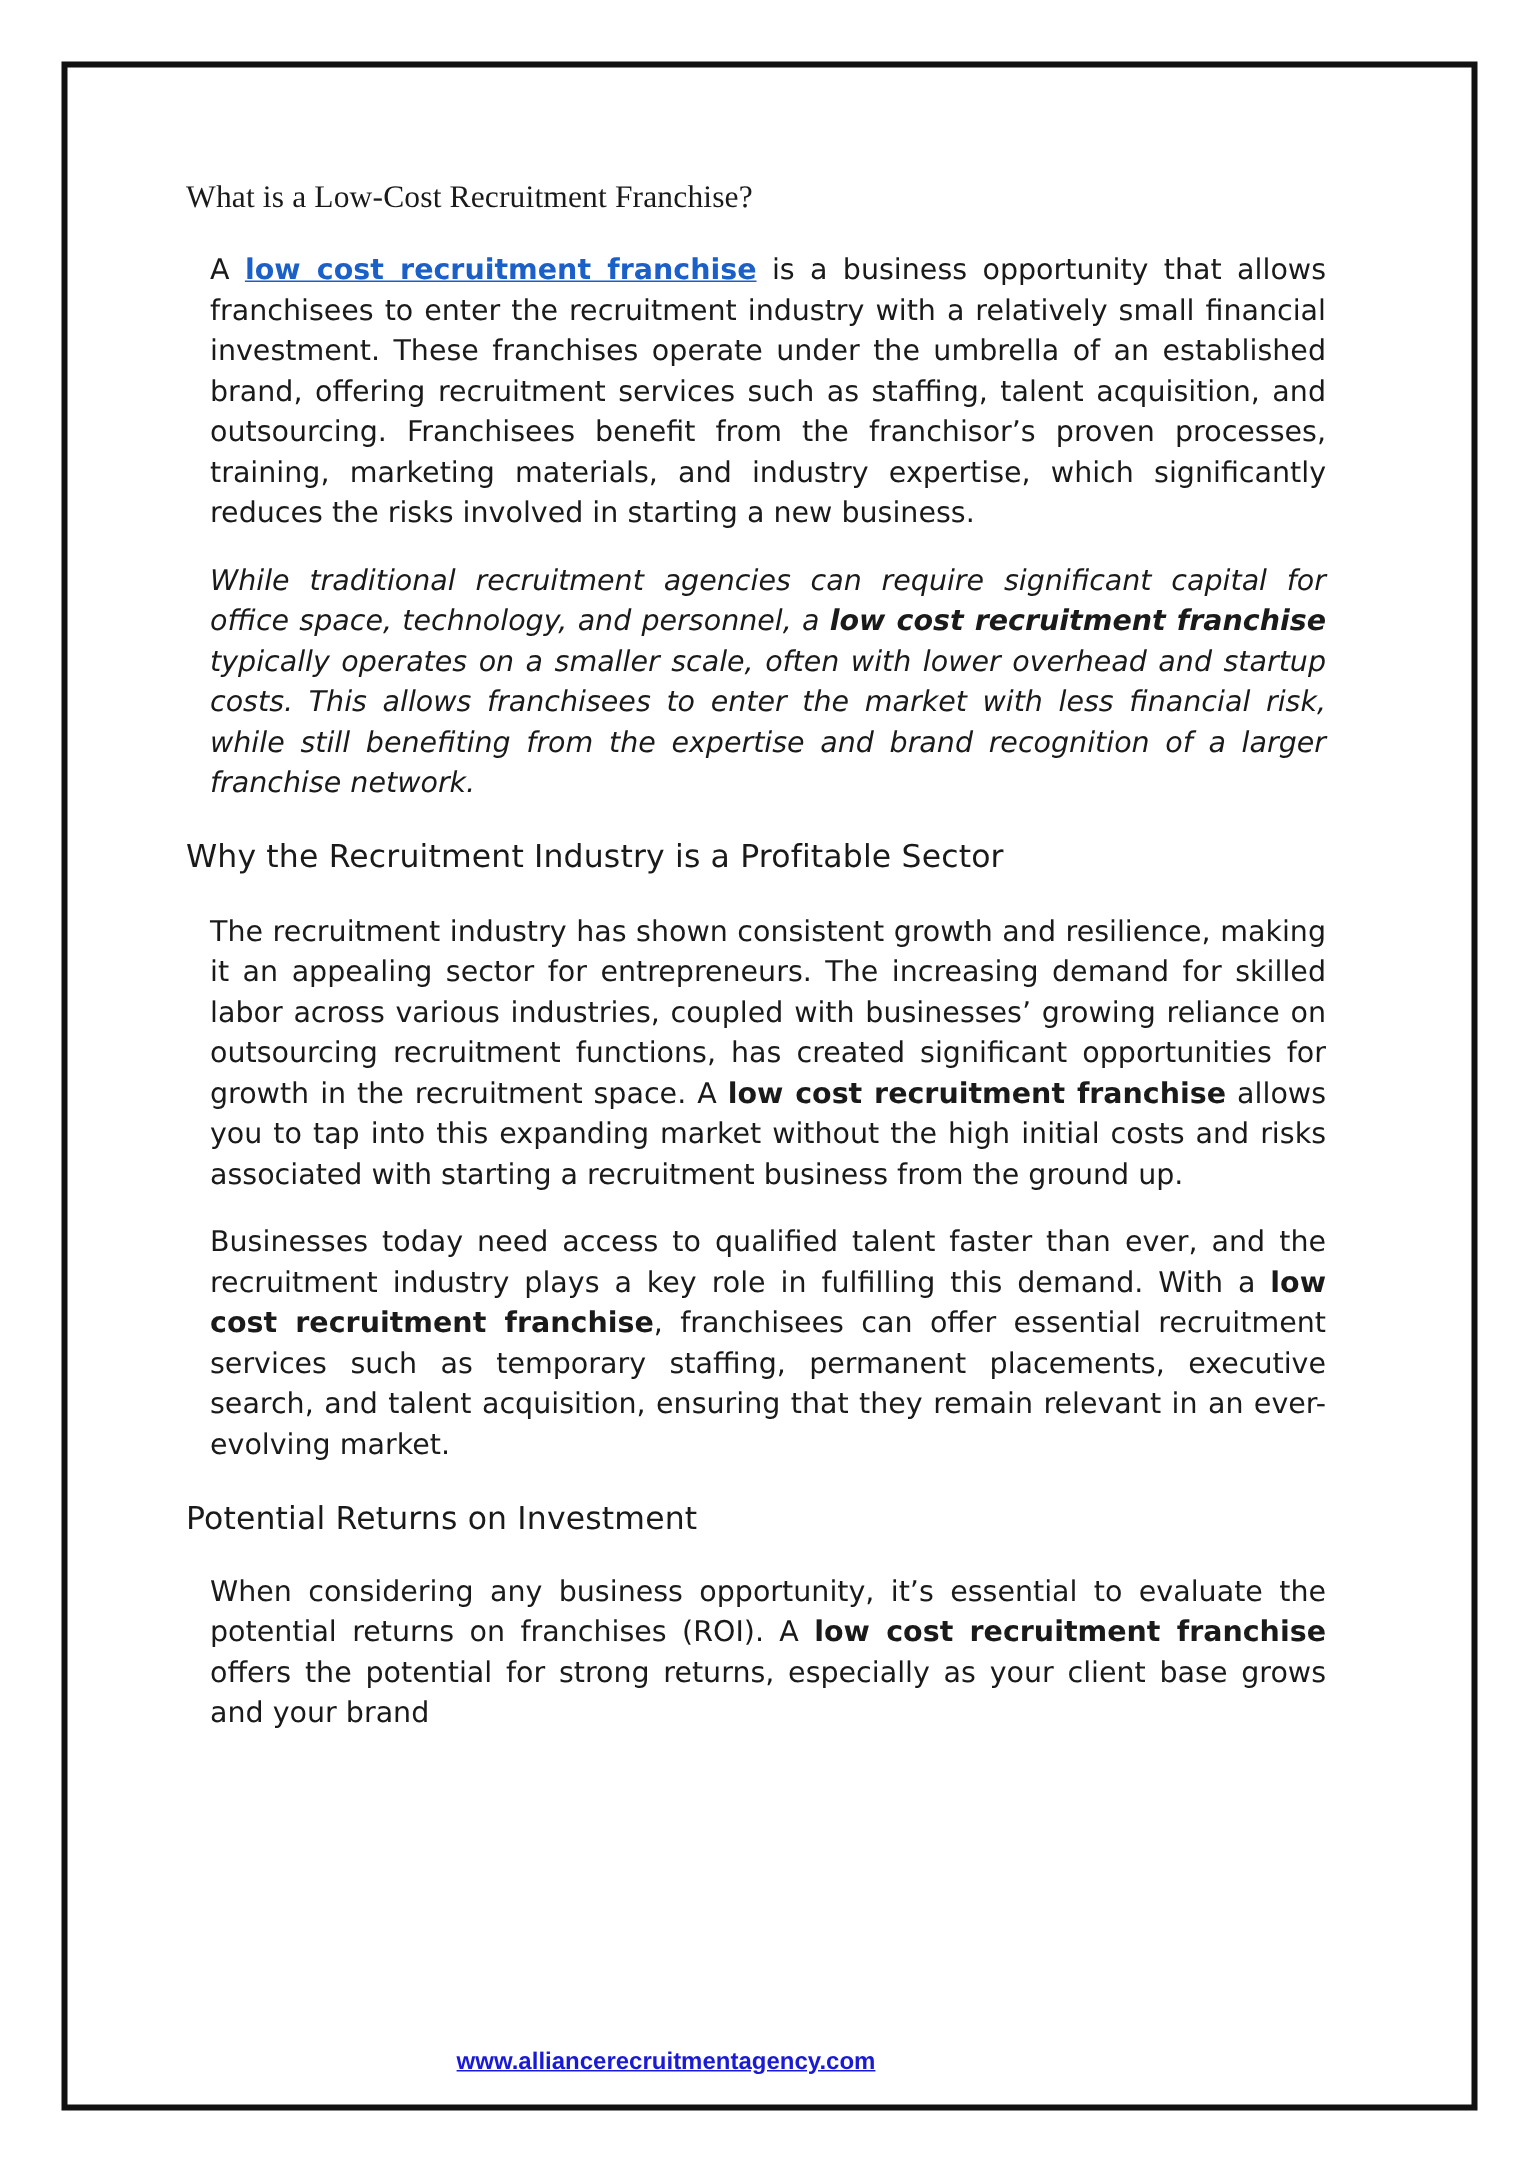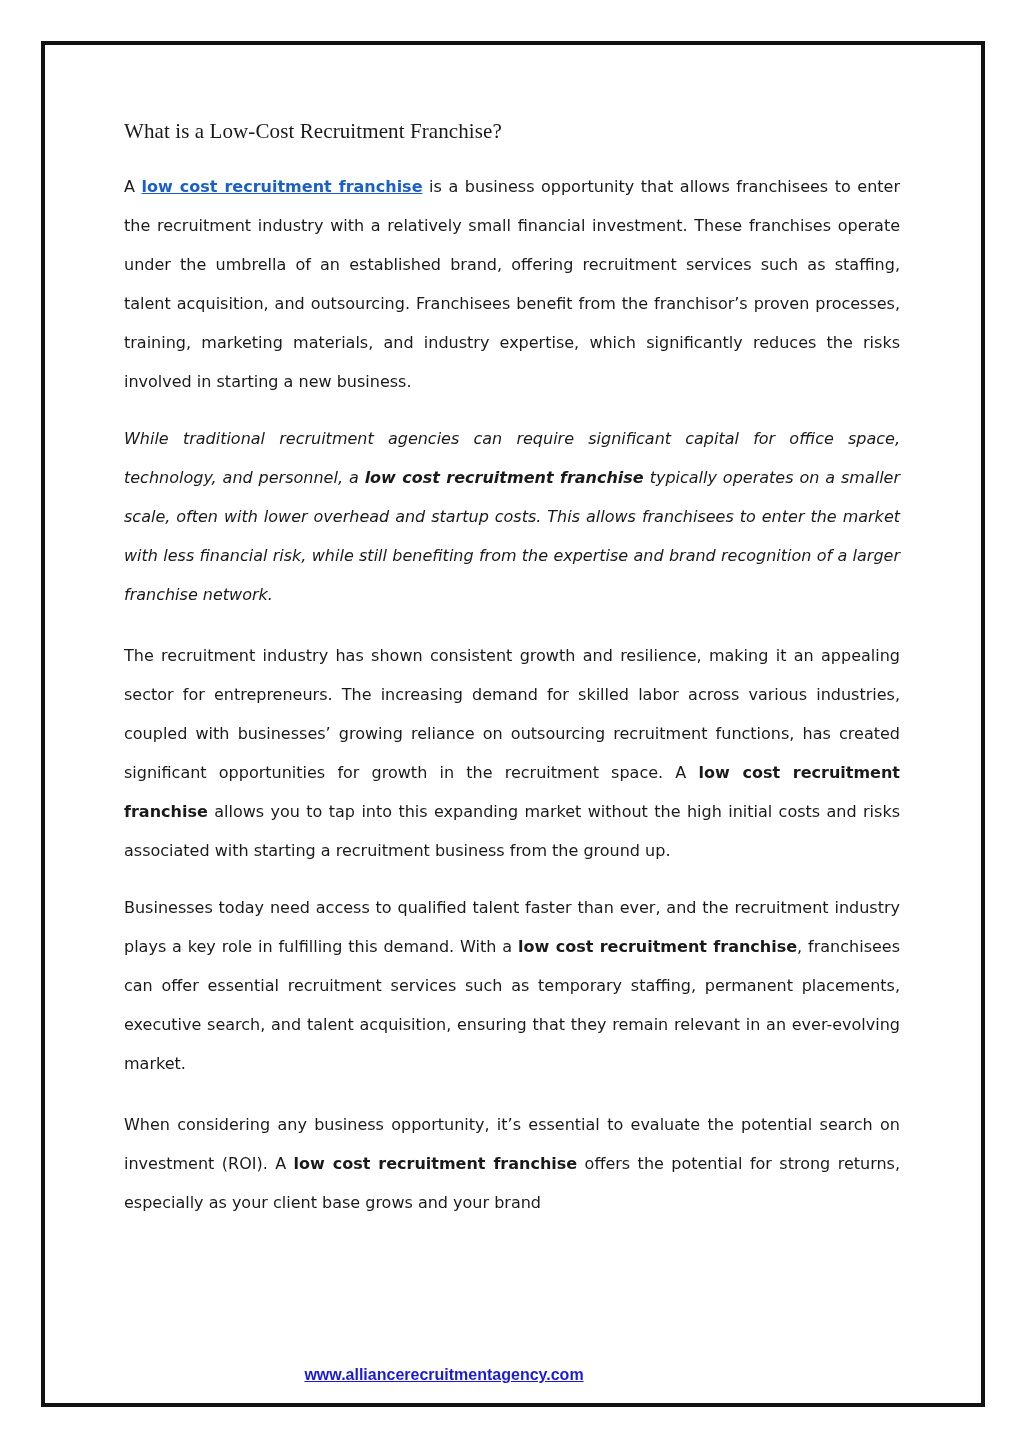--- a/index.html
+++ b/index.html
@@ -10,21 +10,21 @@
   }
   .content {
     position: absolute; left: 124px; top: 118px; width: 776px;
     font-family: "DejaVu Sans", sans-serif; color: #1a1a1a;
   }
   h2 {
     font-weight: normal; font-size: 21px; margin: 0; line-height: 1.3;
     letter-spacing: 0.1px;
   }
   p {
-    font-size: 16px; line-height: 39px; margin: 0; text-align: justify;
+    font-size: 19px; line-height: 27px; margin: 16px; text-align: justify;
   }
   b { font-weight: bold; }
   a.kw-link { color: #1b5fc9; font-weight: bold; text-decoration: underline; }
   .h1 { margin-bottom: 22px; font-family: Liberation Serif, serif; }
   .p1 { margin-bottom: 18px; }
   .p2 { margin-bottom: 22px; font-style: italic; }
   .h2b { margin-bottom: 22px; }
   .p3 { margin-bottom: 18px; }
   .p4 { margin-bottom: 22px; }
   .h3 { margin-bottom: 22px; }
@@ -38,22 +38,24 @@
 <body>
 
 <div class="page-frame"></div>
 
 <div class="content">
 
   <h2 class="h1">What is a Low-Cost Recruitment Franchise?</h2>
   <p class="p1"><span>A </span><a href="#" class="kw-link">low cost recruitment franchise</a><span> is a business opportunity that allows franchisees to enter the recruitment industry with a relatively small financial investment. These franchises operate under the umbrella of an established brand, offering recruitment services such as staffing, talent acquisition, and outsourcing. Franchisees benefit from the franchisor’s proven processes, training, marketing materials, and industry expertise, which significantly reduces the risks involved in starting a new business.</span></p>
   <p class="p2"><span>While traditional recruitment agencies can require significant capital for office space, technology, and personnel, a </span><b>low cost recruitment franchise</b><span> typically operates on a smaller scale, often with lower overhead and startup costs. This allows franchisees to enter the market with less financial risk, while still benefiting from the expertise and brand recognition of a larger franchise network.</span></p>
 
+  <h2 class="h2b">Why the Recruitment Industry is a Profitable Sector</h2>
   <p class="p3"><span>The recruitment industry has shown consistent growth and resilience, making it an appealing sector for entrepreneurs. The increasing demand for skilled labor across various industries, coupled with businesses’ growing reliance on outsourcing recruitment functions, has created significant opportunities for growth in the recruitment space. A </span><b>low cost recruitment franchise</b><span> allows you to tap into this expanding market without the high initial costs and risks associated with starting a recruitment business from the ground up.</span></p>
   <p class="p4"><span>Businesses today need access to qualified talent faster than ever, and the recruitment industry plays a key role in fulfilling this demand. With a </span><b>low cost recruitment franchise</b><span>, franchisees can offer essential recruitment services such as temporary staffing, permanent placements, executive search, and talent acquisition, ensuring that they remain relevant in an ever-evolving market.</span></p>
 
-  <p><span>When considering any business opportunity, it’s essential to evaluate the potential search on investment (ROI). A </span><b>low cost recruitment franchise</b><span> offers the potential for strong returns, especially as your client base grows and your brand</span></p>
+  <h2 class="h3">Potential Returns on Investment</h2>
+  <p><span>When considering any business opportunity, it’s essential to evaluate the potential returns on franchises (ROI). A </span><b>low cost recruitment franchise</b><span> offers the potential for strong returns, especially as your client base grows and your brand</span></p>
 
 </div>
 
 <div class="footer-link">
   <a href="#">www.alliancerecruitmentagency.com</a>
 </div>
 
 </body></html>

